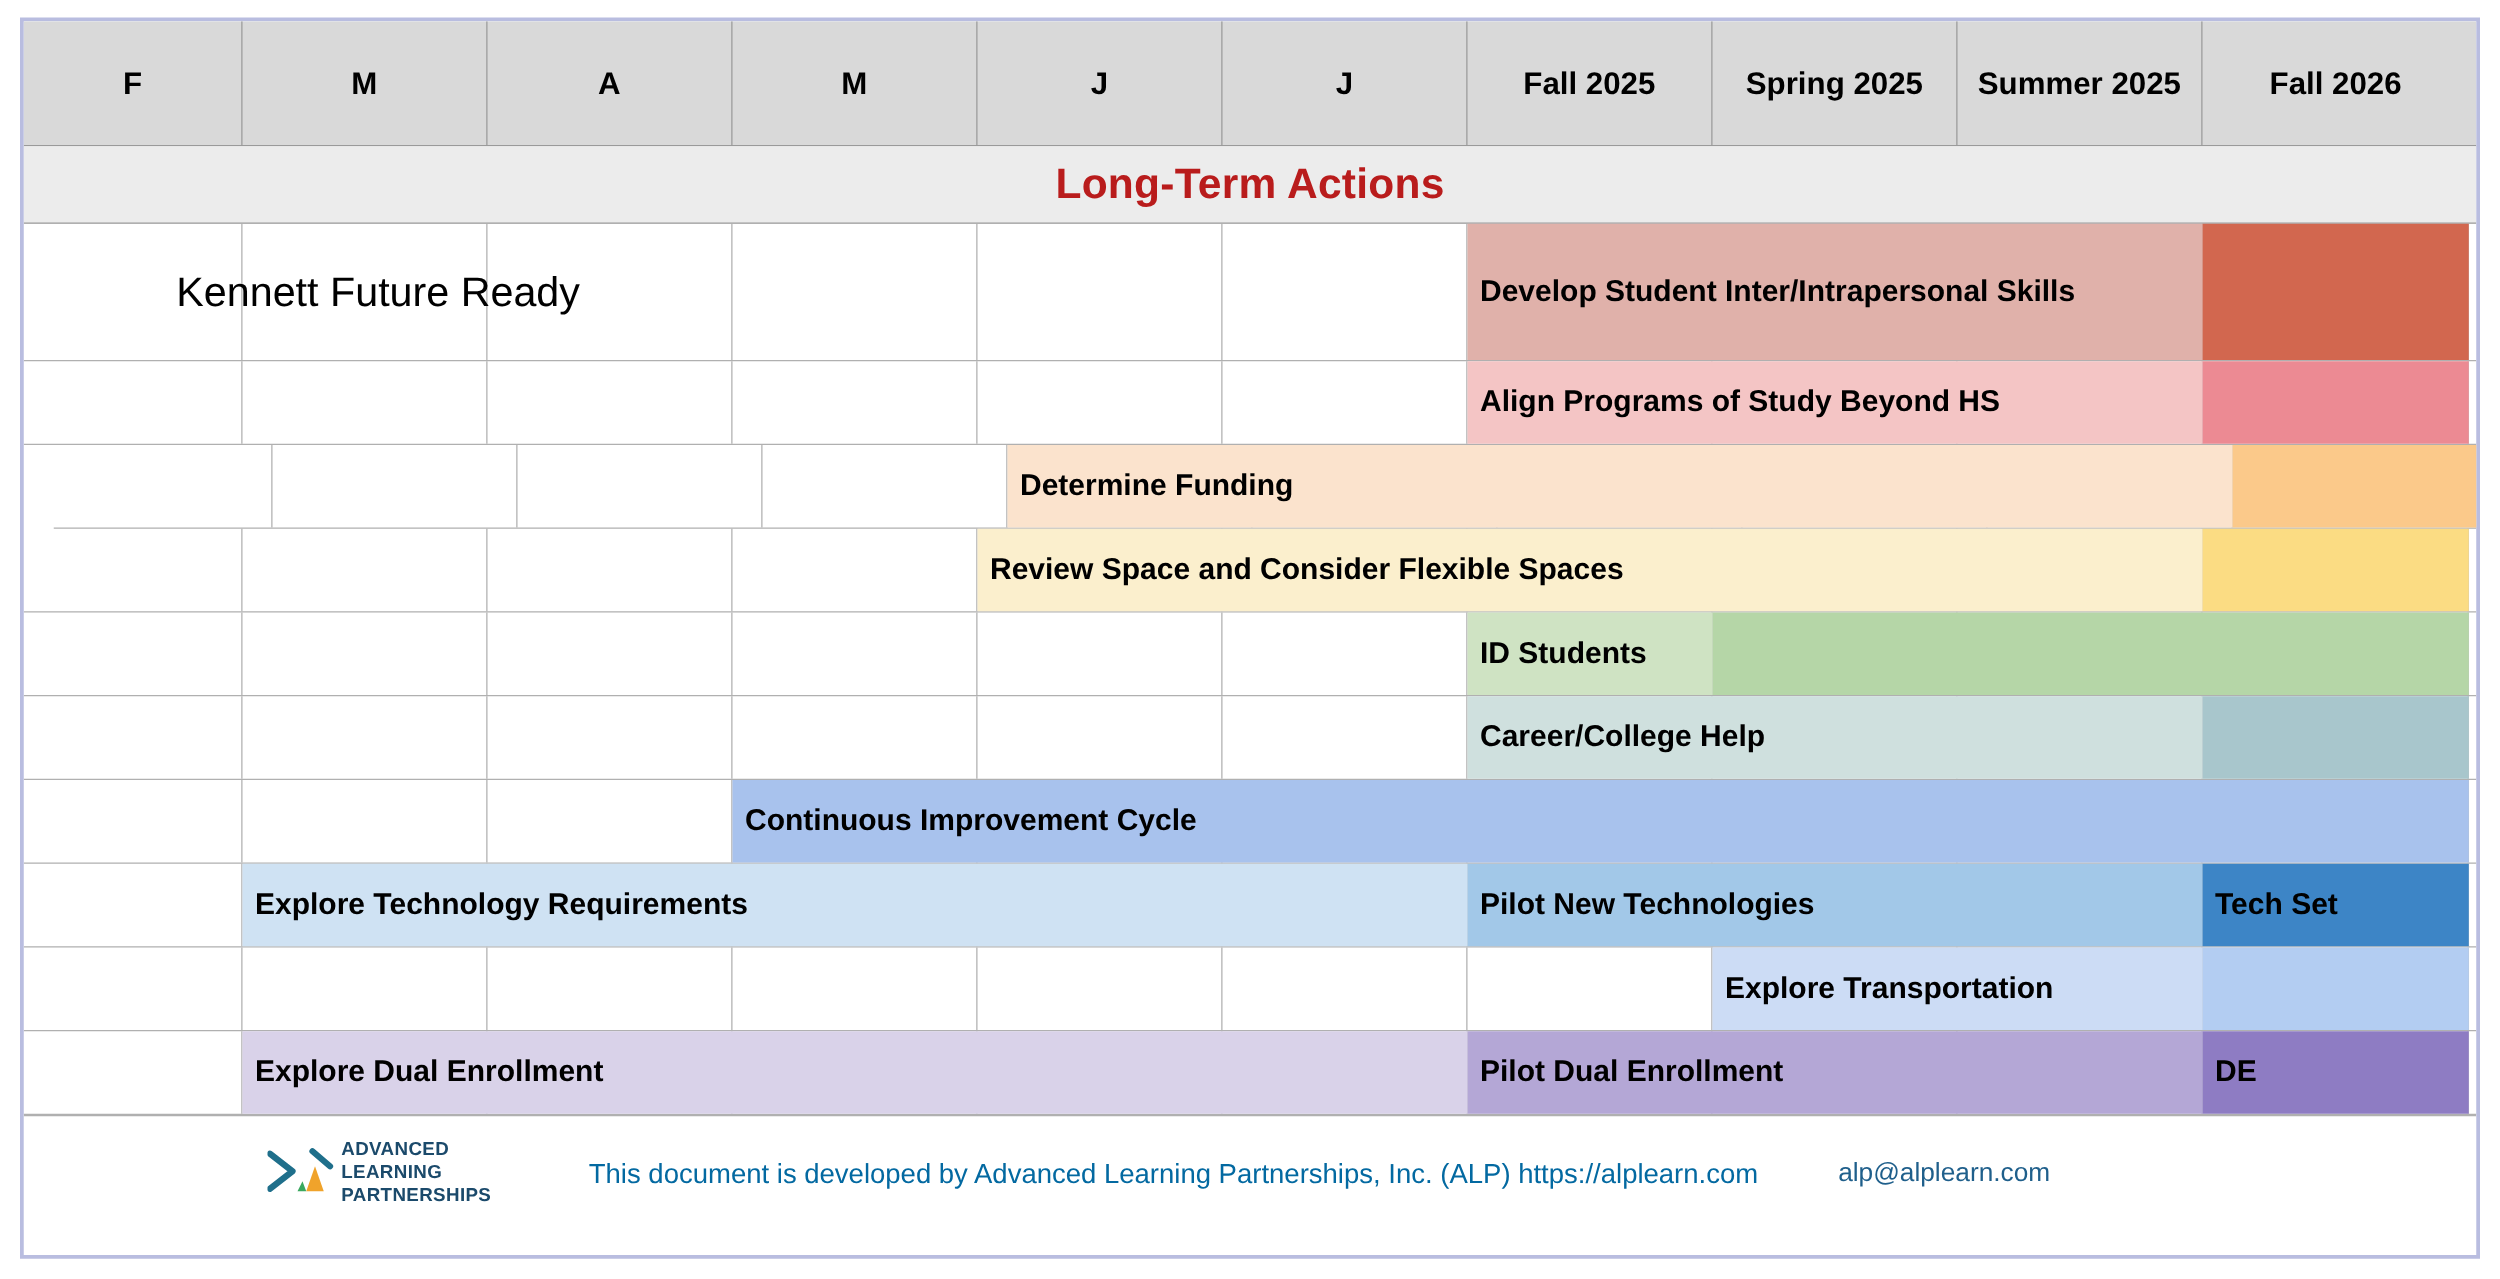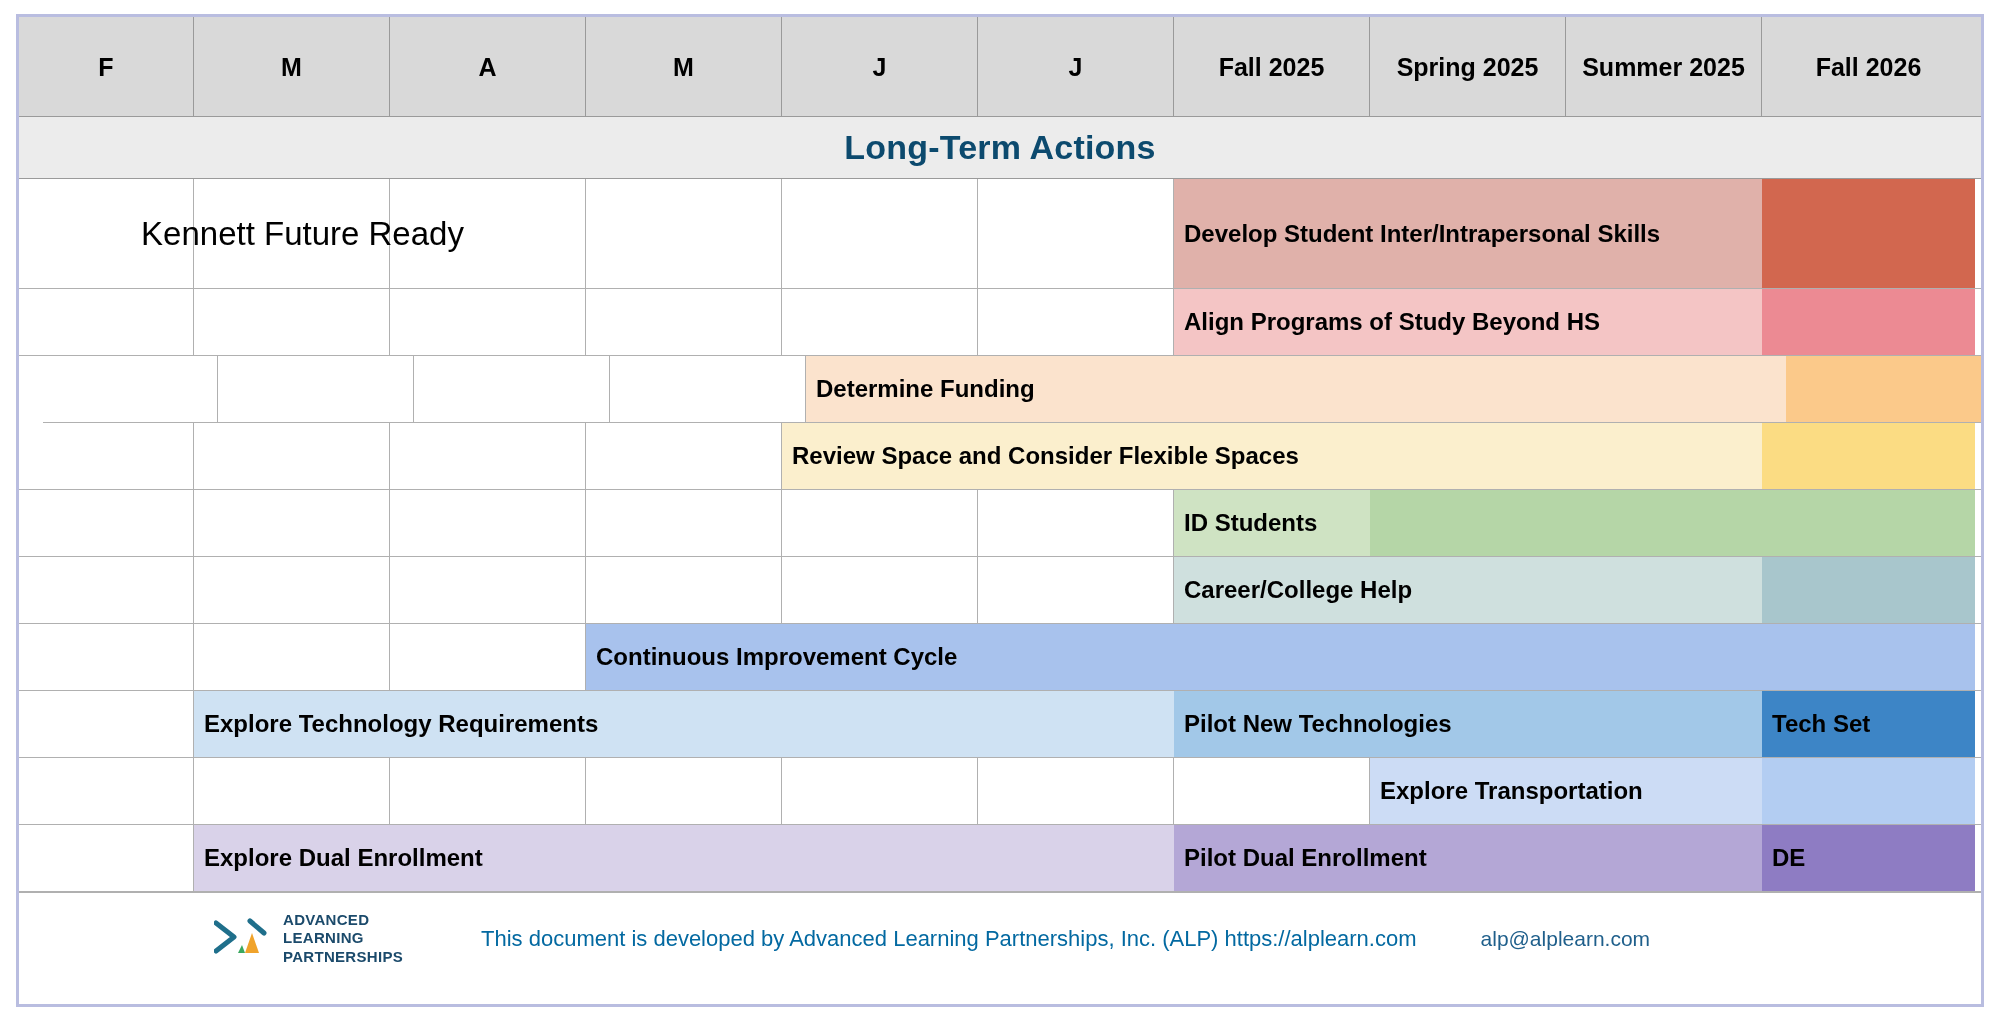--- a/index.html
+++ b/index.html
@@ -55,21 +55,21 @@
     background: #ececec;
     border-bottom: 1px solid #9a9a9a;
     display: flex;
     align-items: center;
     justify-content: center;
     box-sizing: border-box;
   }
   .title-band .title-text {
     font-size: 34px;
     font-weight: bold;
-    color: #0c4a6e;
+    color: #b91c1c;
     letter-spacing: 0.2px;
   }
 
   
   .grid {
     position: relative;
   }
   .grid-row {
     display: flex;
     box-sizing: border-box;
@@ -124,21 +124,21 @@
     align-items: center;
     box-sizing: border-box;
     background: #ffffff;
     border-top: 1px solid #b0b0b0;
     position: relative;
   }
   .logo-wrap {
     display: flex;
     align-items: center;
     margin-left: 195px;
-    gap: 15px;
+    gap: 5px;
   }
   .logo-mark {
     width: 54px;
     height: 42px;
     position: relative;
     flex: none;
   }
   .logo-text {
     font-size: 15px;
     font-weight: bold;

